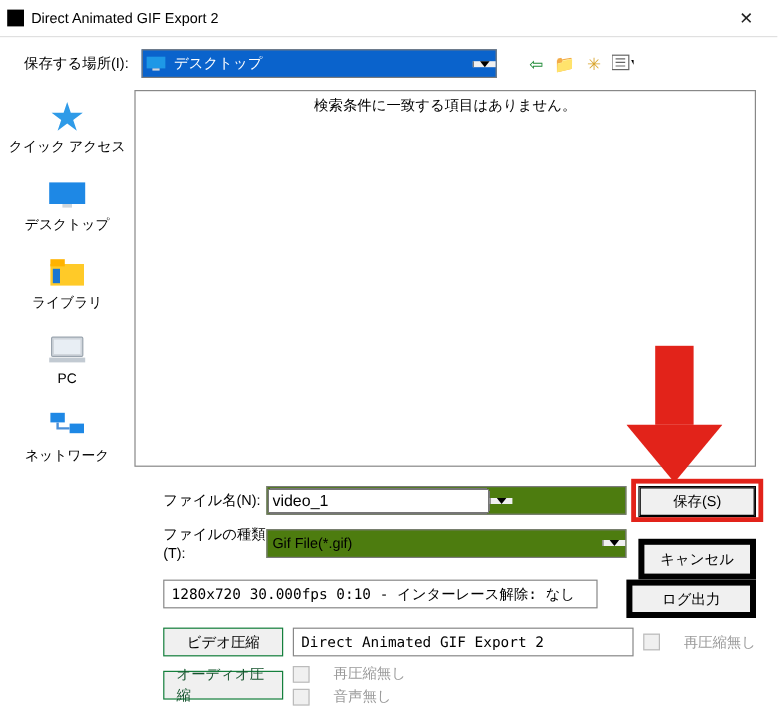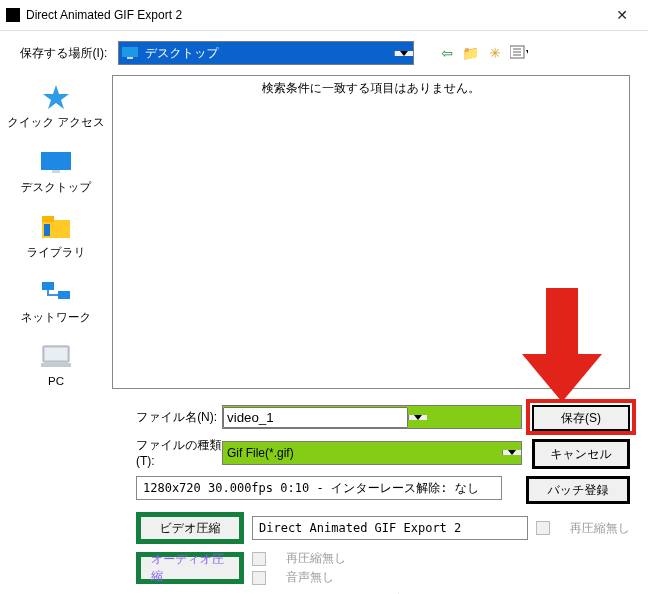--- a/index.html
+++ b/index.html
@@ -4,21 +4,21 @@
 <style>
   html,body{margin:0;padding:0;font-family:"Meiryo","MS PGothic",sans-serif;font-size:12px;color:#000;background:#fff}
   .window{width:648px;height:594px;box-sizing:border-box;position:relative;background:#fff}
   .titlebar{height:30px;display:flex;align-items:center;padding:0 6px;border-bottom:1px solid #e0e0e0}
   .titlebar .app-icon{width:14px;height:14px;background:#000;margin-right:6px}
   .titlebar .title{flex:1;font-size:12px}
   .titlebar .close{width:40px;text-align:center;font-size:14px;color:#222;cursor:pointer}
 
   .toprow{display:flex;align-items:center;padding:10px 18px 8px 20px;gap:8px}
   .toprow .lbl{width:90px}
-  .combo{display:flex;align-items:center;border:1px solid #7a7a7a;background:#84cc16;height:22px}
+  .combo{display:flex;align-items:center;border:1px solid #7a7a7a;background:#4d7c0f;height:22px}
   .combo.highlight{background:#0a63cc;color:#fff}
   .combo .ci{width:22px;display:flex;align-items:center;justify-content:center}
   .combo .ct{flex:1;padding:0 4px;white-space:nowrap;overflow:hidden}
   .combo .cd{width:18px;border-left:1px solid #7a7a7a;display:flex;align-items:center;justify-content:center;background:#f0f0f0;color:#000}
   .toprow .navicons{display:flex;gap:6px;margin-left:16px}
   .ni{width:18px;height:18px;display:flex;align-items:center;justify-content:center;font-size:14px;cursor:pointer}
 
   .body{display:flex;padding:0 18px 0 0}
   .places{width:112px;display:flex;flex-direction:column;align-items:center;padding-top:6px;gap:4px}
   .place{display:flex;flex-direction:column;align-items:center;width:100%;padding:4px 0 10px;cursor:pointer}
@@ -27,27 +27,27 @@
 
   .filepane{flex:1;border:1px solid #888;height:314px;margin-top:2px;background:#fff;padding:2px;box-sizing:border-box;overflow:hidden}
   .empty{font-size:12px;text-align:center;color:#000;margin-top:2px}
 
   .bottom{padding:8px 18px 0 136px;position:relative}
   .row{display:flex;align-items:center;margin-bottom:8px}
   .row .rlbl{width:86px}
   .row .txtwrap{flex:1}
   .txtbox{border:1px solid #7a7a7a;height:22px;display:flex;align-items:center;background:#fff}
   .txtbox input{border:0;outline:0;flex:1;padding:0 4px;font-family:inherit;font-size:12px;background:transparent}
-  .btncol{width:98px;margin-left:10px;display:flex;flex-direction:column;gap:8px}
-  .btn{border:3px solid #000000;height:24px;display:flex;align-items:center;justify-content:center;background:#f0f0f0;cursor:pointer;font-size:12px}
+  .btncol{width:98px;margin-left:10px;display:flex;flex-direction:column;gap:18px}
+  .btn{border:5px solid #000000;height:24px;display:flex;align-items:center;justify-content:center;background:#f0f0f0;cursor:pointer;font-size:12px}
   .btn.pressed{border:1px solid #000;box-shadow:inset 0 0 0 1px #000}
 
   .info{border:1px solid #888;height:22px;display:flex;align-items:center;padding:0 6px;background:#fff;font-family:inherit}
-  .smallbtn{border:5px solid #15803d;height:22px;display:flex;align-items:center;justify-content:center;background:#f0f0f0;cursor:pointer;padding:0 10px;font-size:12px}
-  .smallbtn.disabled{color:#8b5cf6;cursor:default}
+  .smallbtn{border:1px solid #15803d;height:22px;display:flex;align-items:center;justify-content:center;background:#f0f0f0;cursor:pointer;padding:0 10px;font-size:12px}
+  .smallbtn.disabled{color:#14532d;cursor:default}
 
   .checkrow{display:flex;align-items:center;gap:20px;font-size:12px}
   .checkrow.disabled{color:#9a9a9a}
   .cb{width:12px;height:12px;border:1px solid #7a7a7a;background:#fff;display:inline-block}
   .cb.disabled{border-color:#bbb;background:#f0f0f0}
 
   .red-arrow{position:absolute;right:46px;top:288px;pointer-events:none}
   .red-box{position:absolute;border:4px solid #e2231a;box-sizing:border-box;pointer-events:none}
 
   .mono{font-family:"MS Gothic",monospace;font-size:12px}
@@ -117,36 +117,36 @@
               <rect x="2" y="6" width="28" height="18" fill="#ffca28"></rect>
               <rect x="2" y="2" width="12" height="6" fill="#ffb300"></rect>
               <rect x="4" y="10" width="6" height="12" fill="#1976d2"></rect>
             </svg>
           </div>
         <div class="plabel">ライブラリ</div>
       </div>
       <div class="place">
         <div class="pic">
             <svg width="34" height="26">
+              <rect x="4" y="2" width="26" height="16" rx="1" fill="#d0d6dc" stroke="#9aa4ae"></rect>
+              <rect x="6" y="4" width="22" height="12" fill="#e8eef4"></rect>
+              <rect x="2" y="19" width="30" height="4" fill="#c2cad2"></rect>
+            </svg>
+          </div>
+        <div class="plabel">PC</div>
+      </div>
+      <div class="place">
+        <div class="pic">
+            <svg width="34" height="26">
               <rect x="3" y="3" width="12" height="8" fill="#1e88e5"></rect>
               <rect x="19" y="12" width="12" height="8" fill="#1e88e5"></rect>
               <path d="M9 11 L9 16 L19 16" stroke="#4a90d9" stroke-width="2" fill="none"></path>
             </svg>
           </div>
         <div class="plabel">ネットワーク</div>
-      </div>
-      <div class="place">
-        <div class="pic">
-            <svg width="34" height="26">
-              <rect x="4" y="2" width="26" height="16" rx="1" fill="#d0d6dc" stroke="#9aa4ae"></rect>
-              <rect x="6" y="4" width="22" height="12" fill="#e8eef4"></rect>
-              <rect x="2" y="19" width="30" height="4" fill="#c2cad2"></rect>
-            </svg>
-          </div>
-        <div class="plabel">PC</div>
       </div>
     </div>
     <div class="filepane">
       <div class="empty">検索条件に一致する項目はありません。</div>
     </div>
   </div>
 
   <svg class="red-arrow" width="80" height="116">
     <rect x="24" y="0" width="32" height="66" fill="#e2231a"></rect>
     <polygon points="0,66 80,66 40,114" fill="#e2231a"></polygon>
@@ -177,21 +177,21 @@
       </div>
       <div class="btncol" style="position:relative">
         <div class="btn pressed">保存(S)</div>
         <div class="red-box" style="left:-6px;top:-6px;width:110px;height:36px"></div>
         <div class="btn">キャンセル</div>
       </div>
     </div>
 
     <div style="display:flex;gap:24px;margin-bottom:8px">
       <div class="info mono" style="flex:1">1280x720  30.000fps  0:10   -  インターレース解除: なし</div>
-      <div class="btn" style="width:98px;height:22px">バッチ登録</div>
+      <div class="btn" style="width:98px;height:22px">ログ出力</div>
     </div>
 
     <div style="display:flex;gap:8px;margin-bottom:6px;align-items:center">
       <div class="smallbtn" style="width:78px">ビデオ圧縮</div>
       <div class="info mono" style="flex:1">Direct Animated GIF Export 2</div>
       <div class="checkrow disabled">
         <span class="cb disabled"></span>
         <span>再圧縮無し</span>
       </div>
     </div>

